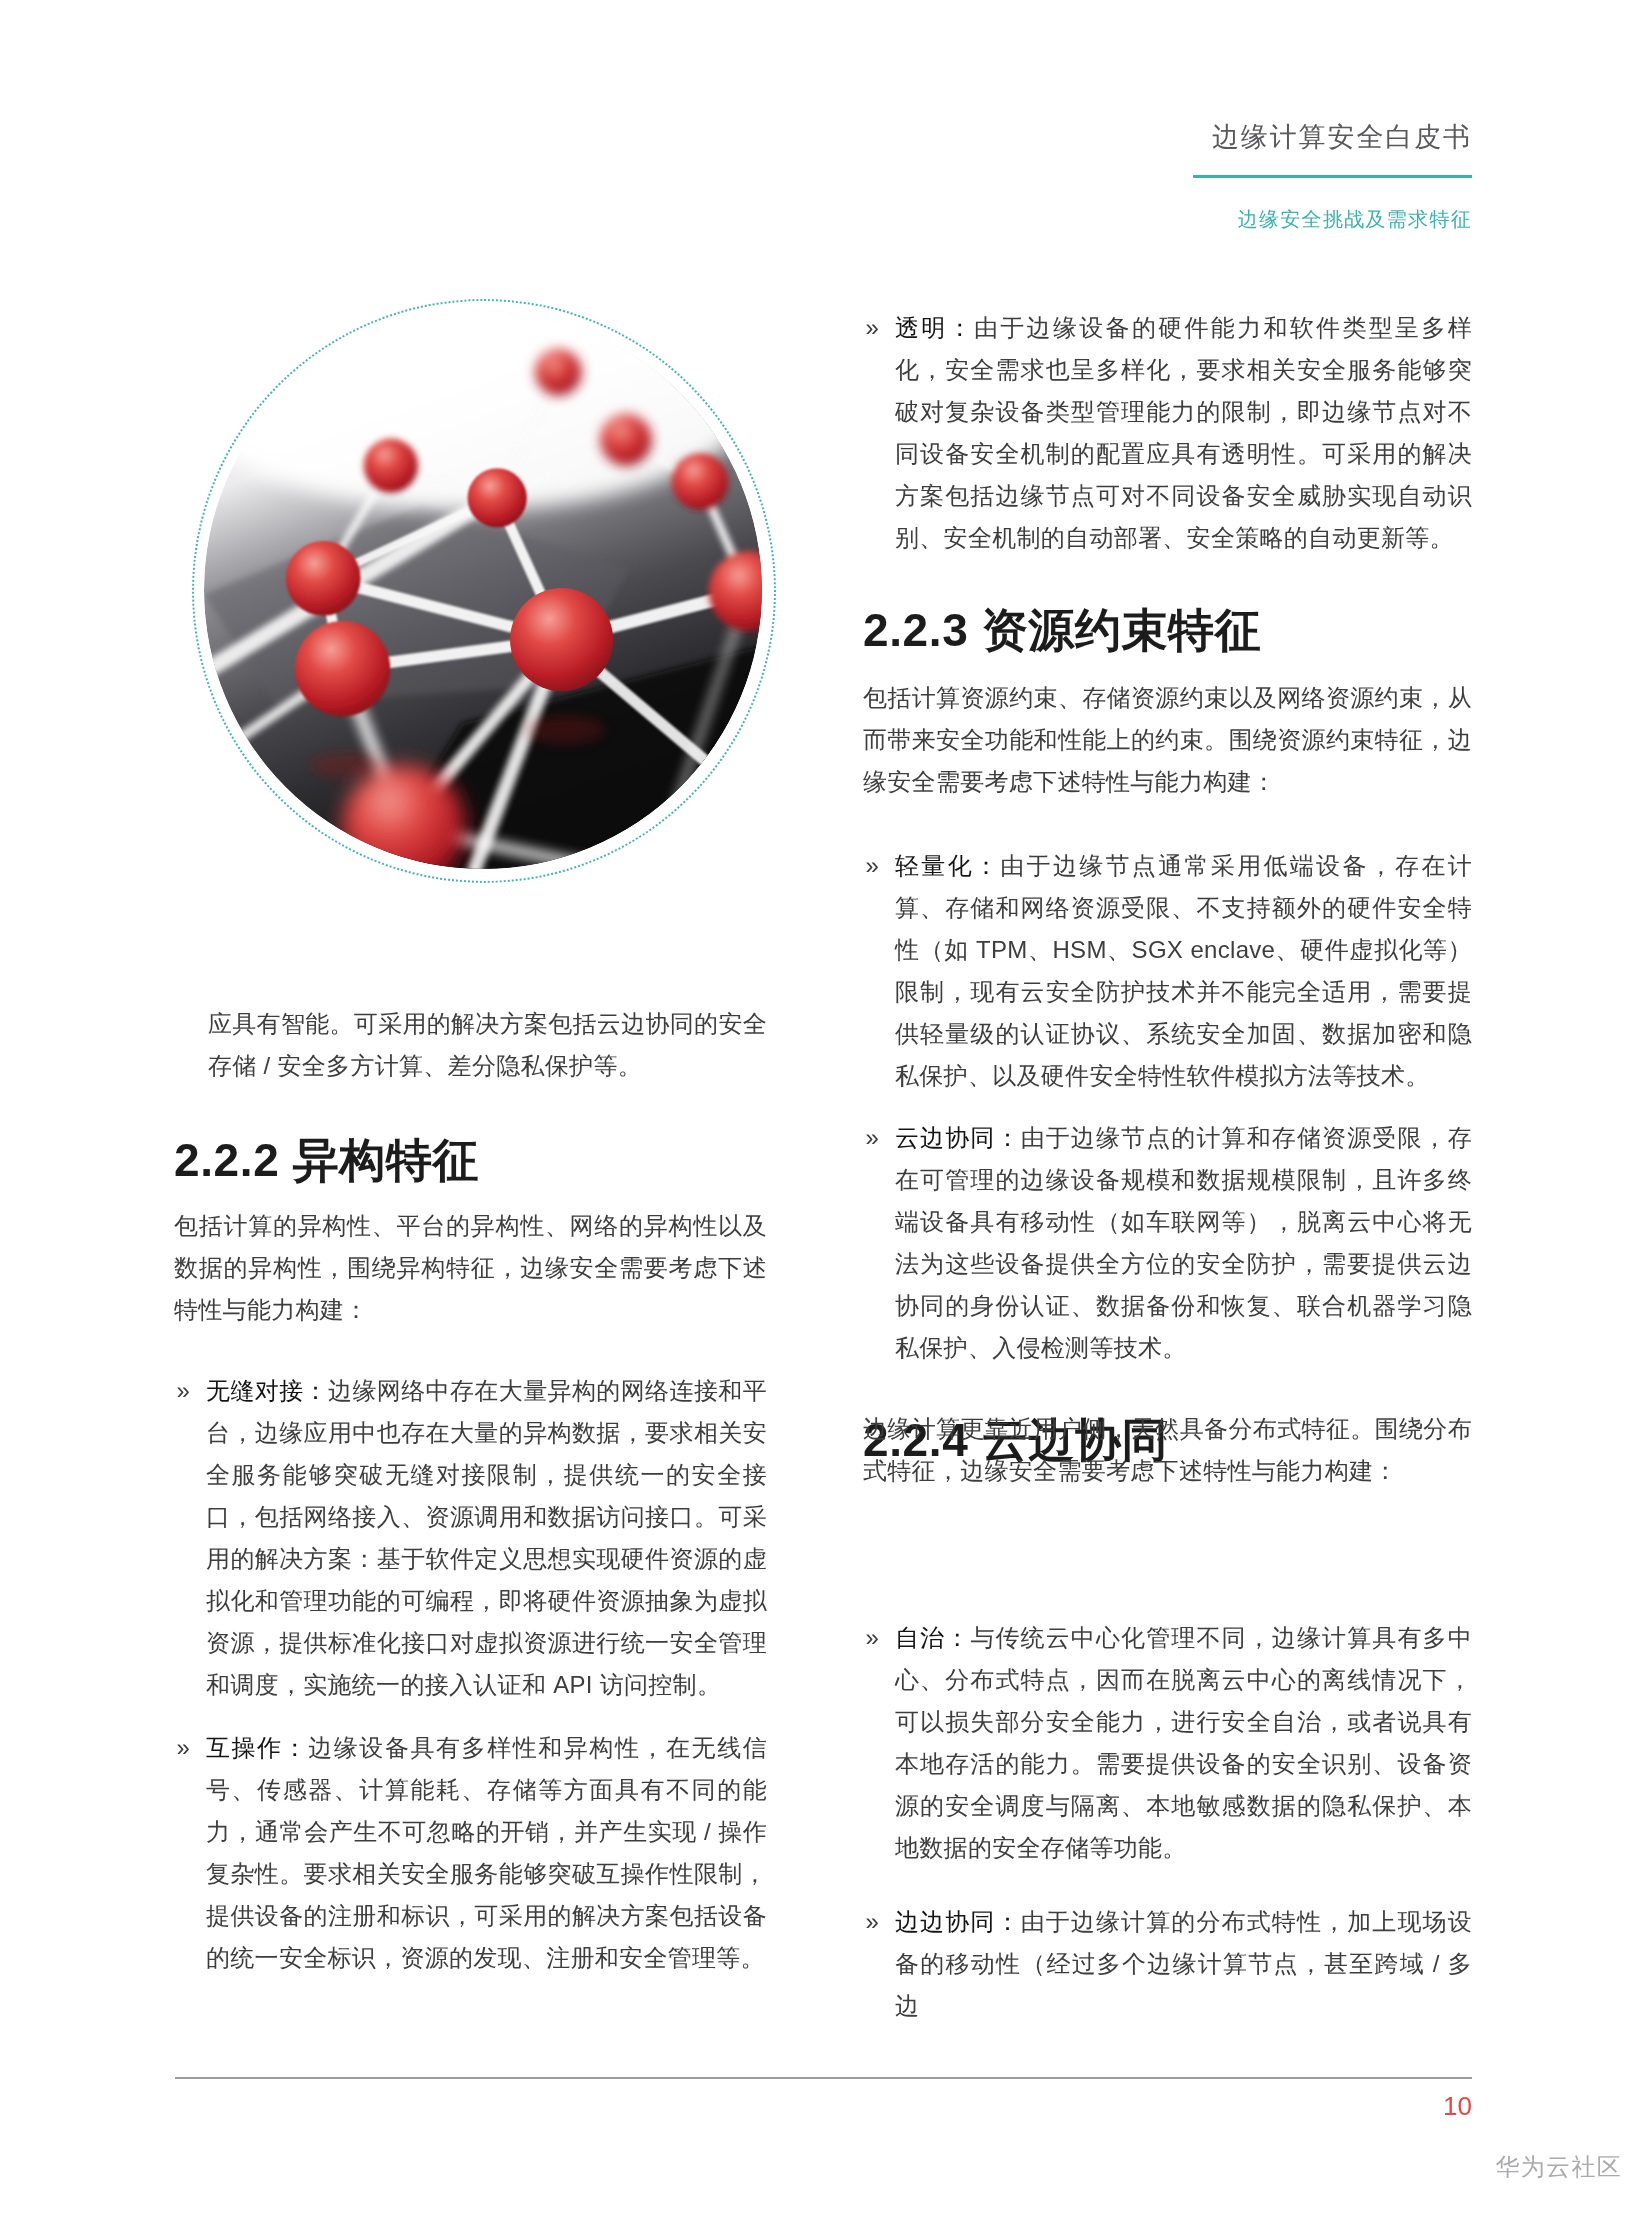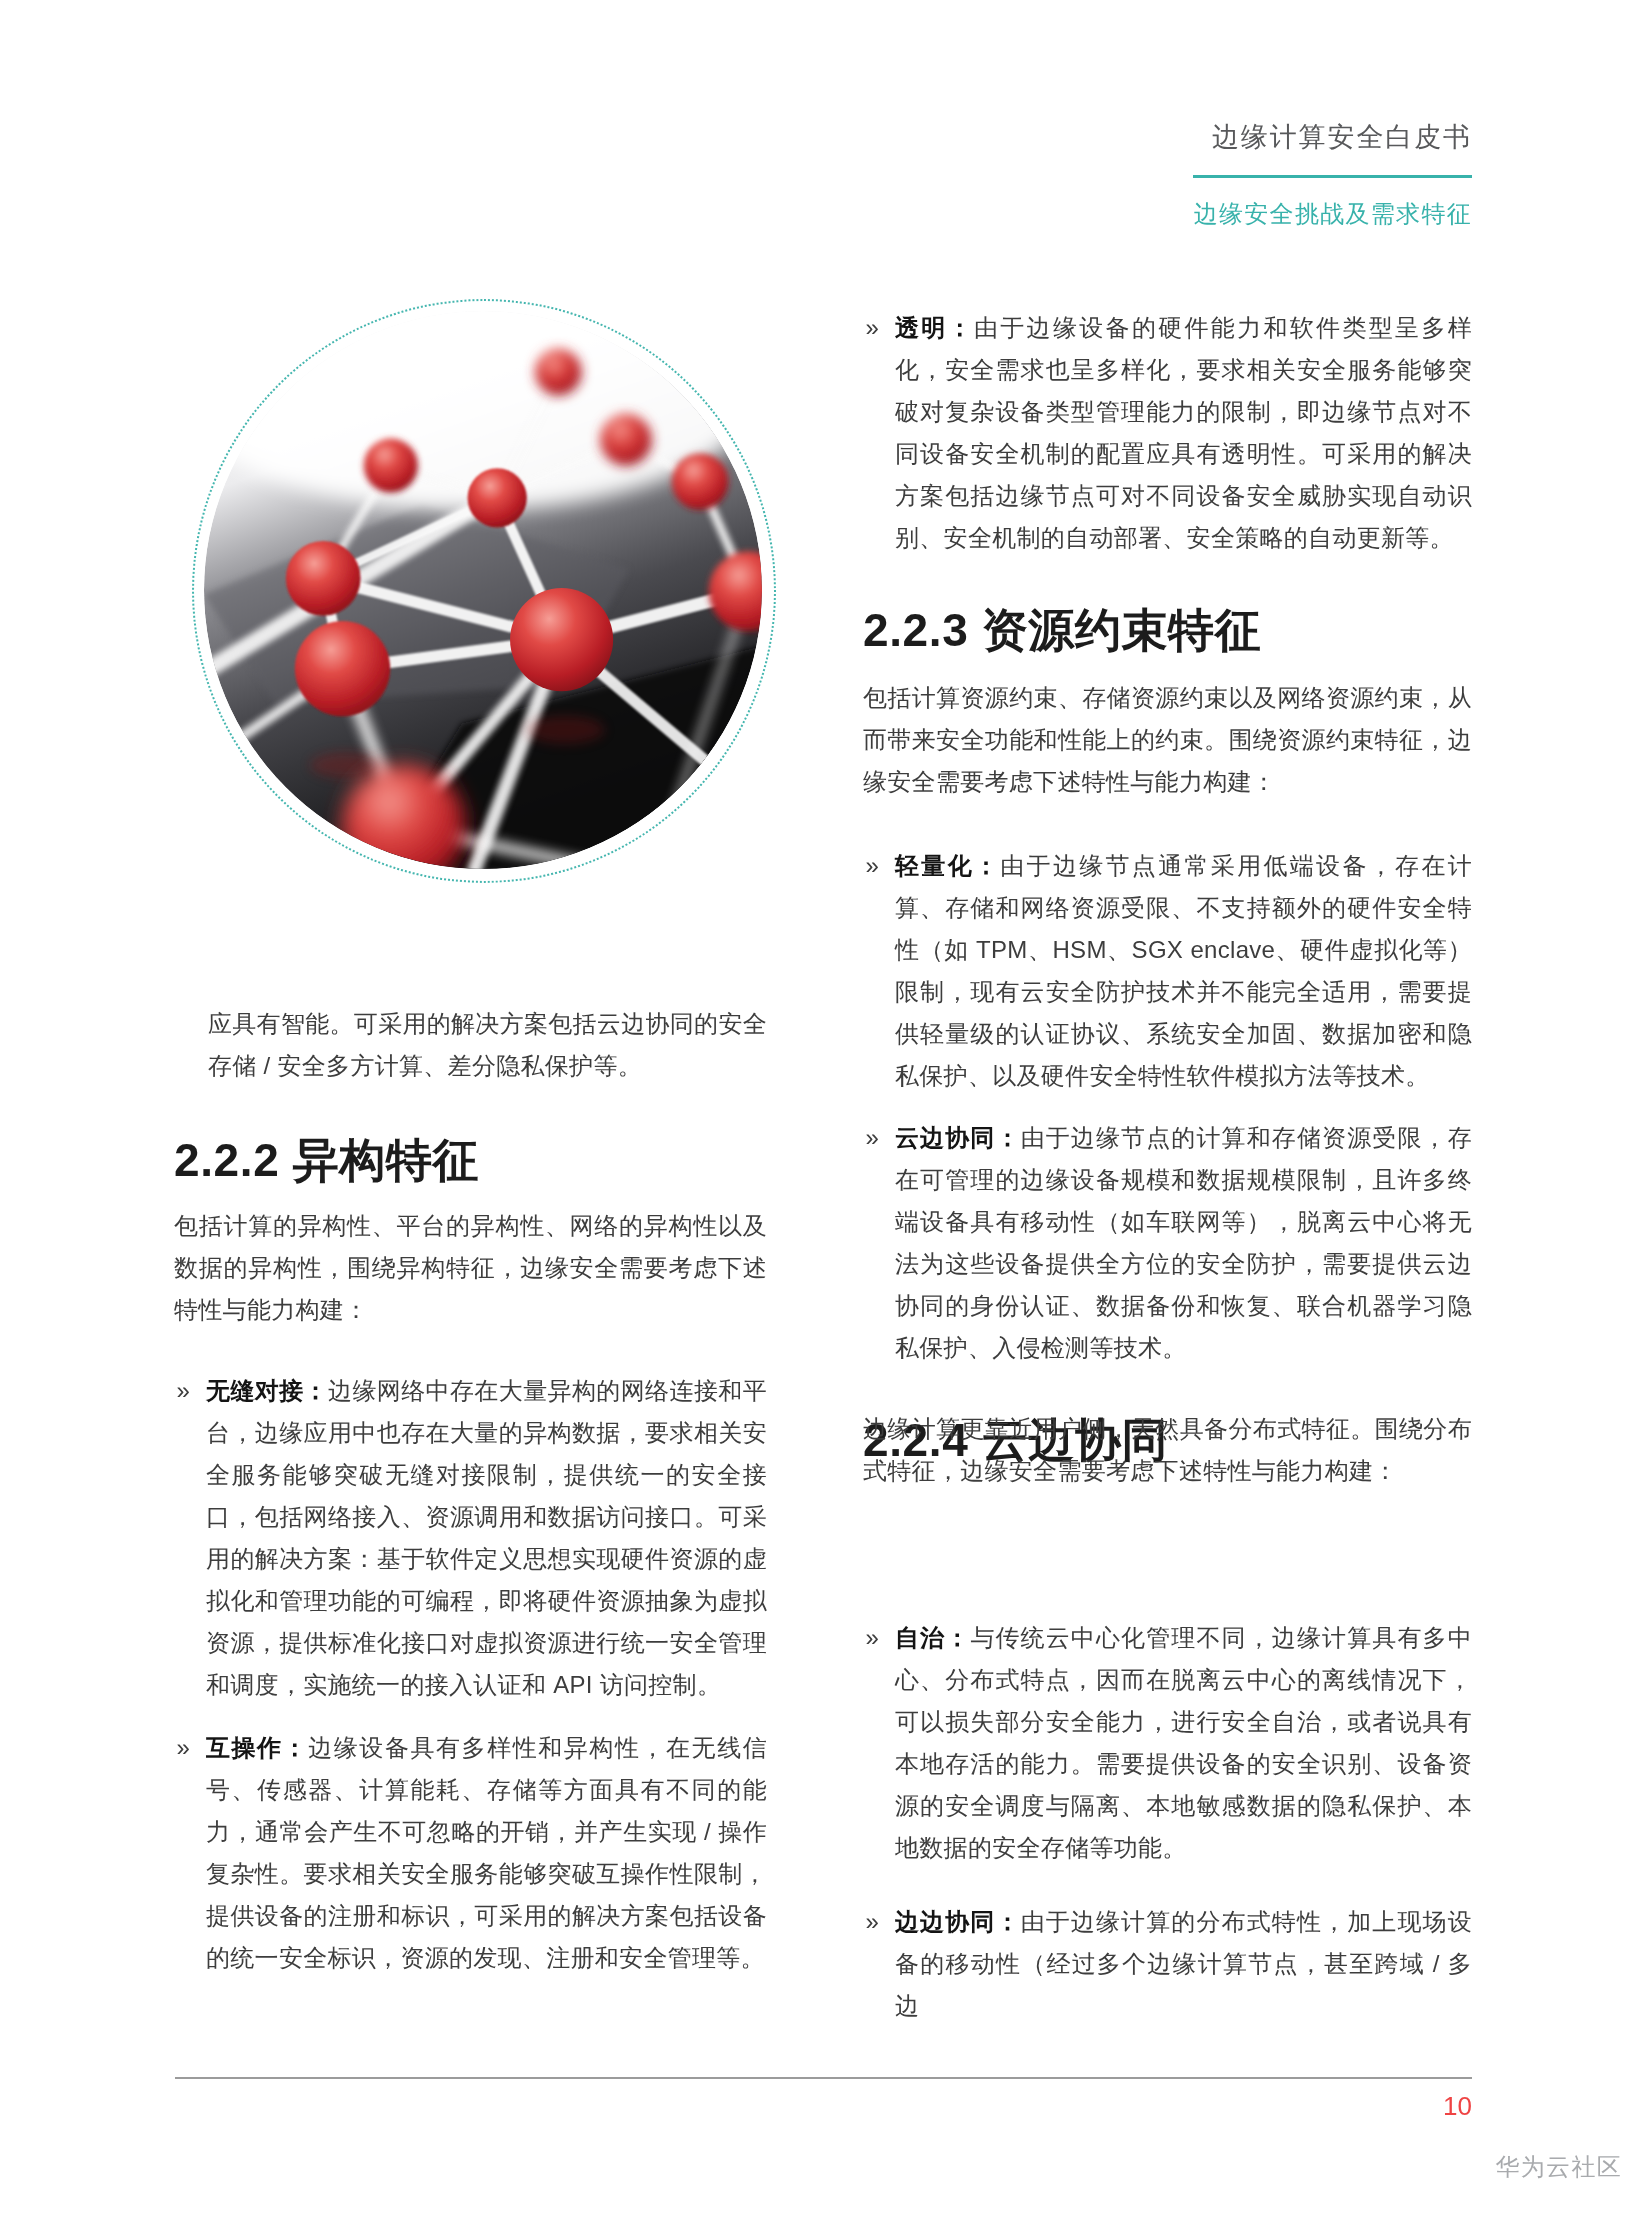--- a/index.html
+++ b/index.html
@@ -27,22 +27,22 @@
     color:#58595b;
     line-height:1.2;
   }
   .header .divider{
     margin-top:22px;
     width:279px;
     height:2.6px;
     background:#38b2ab;
   }
   .header .subtitle{
-    margin-top:22px;
-    font-size:24px;
+    margin-top:29px;
+    font-size:20px;
     letter-spacing:1.3px;
     color:#38b2ab;
     line-height:1.2;
   }
   
   .photo-ring{
     position:absolute;
     left:192px;
     top:299px;
     width:584px;
@@ -64,21 +64,21 @@
   .col-left{left:174px;width:593px;}
   .col-right{left:863px;width:609px;}
   p.body{
     margin:0;
     font-size:24px;
     line-height:42px;
     text-align:justify;
     color:#3d3d3d;
     letter-spacing:0.3px;
   }
-  p.body b{color:#141414;font-weight:700;}
+  p.body b{color:#141414;font-weight:400;}
   .indented{padding-left:34px;box-sizing:border-box;}
   h2.sec{
     margin:0;
     font-size:46px;
     font-weight:700;
     color:#1c1c1c;
     letter-spacing:0.6px;
     line-height:1.15;
   }
   .bullet{

